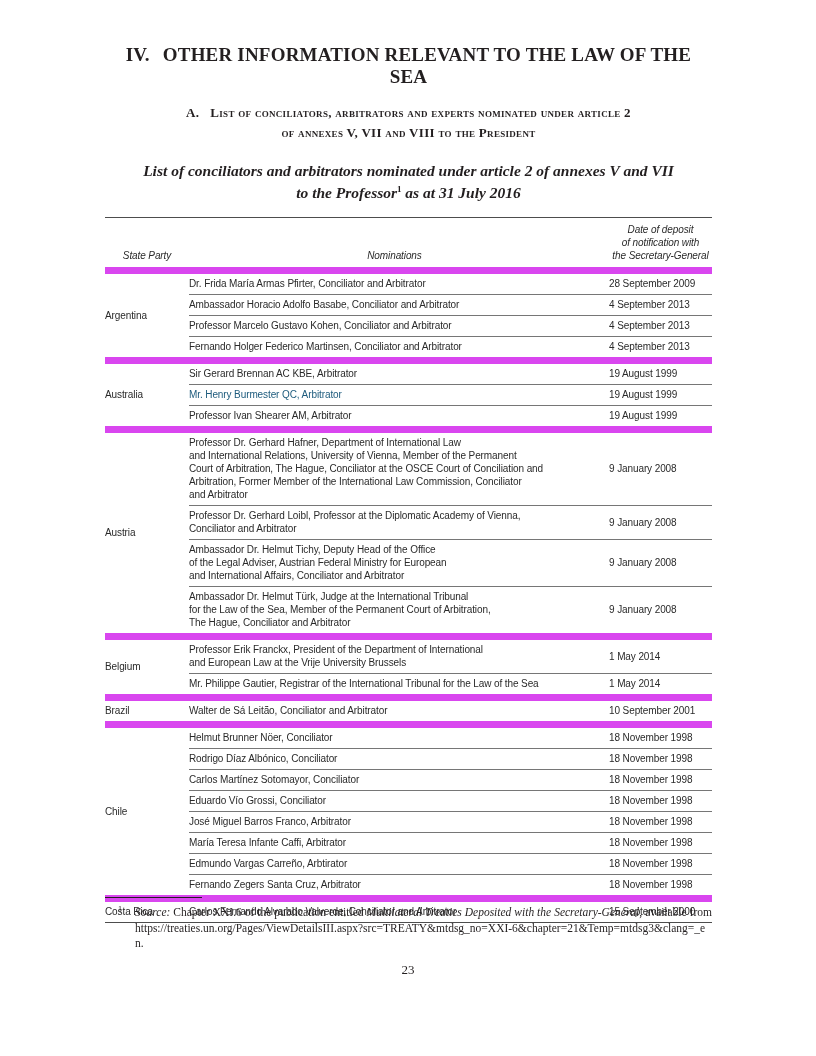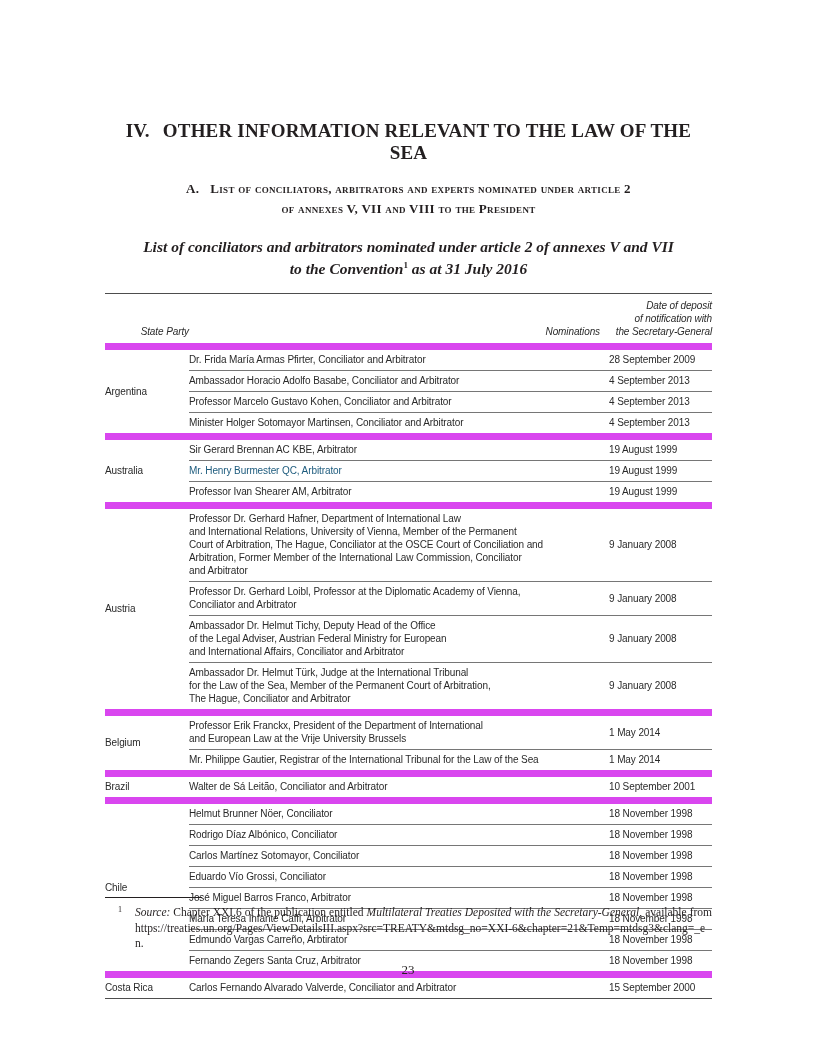--- a/index.html
+++ b/index.html
@@ -6,21 +6,21 @@
   .page{
     width:816px;height:1056px;position:relative;margin:0 auto;
     background:#ffffff;color:#231f20;
     font-family:"Liberation Serif", serif;
     overflow:hidden;
   }
   .content{position:absolute;left:105px;width:607px;top:0;}
 
   
   .chapter-title{
-    margin-top:120px;text-align:center;
+    margin-top:44px;text-align:center;
     font-size:19px;font-weight:bold;letter-spacing:.2px;
   }
   .chapter-title .label{margin-right:13px;}
   .section-heading{
     margin-top:15px;text-align:center;
     font-variant:small-caps;font-weight:bold;
     font-size:13px;line-height:20px;letter-spacing:.3px;
   }
   .section-heading .label{margin-right:11px;font-variant:normal;}
   .italic-subtitle{
@@ -34,21 +34,21 @@
     width:100%;margin-top:13px;
     border-collapse:collapse;
     font-family:"Liberation Sans", sans-serif;
     font-size:10px;letter-spacing:-.1px;
     color:#2a2a2a;
     border-bottom:1px solid #4d4d4d;
   }
   .nominations-table col.c-state{width:84px;}
   .nominations-table col.c-date{width:112px;}
   .nominations-table th{
-    font-style:italic;font-weight:normal;text-align:right;
+    font-style:italic;font-weight:normal;text-align:center;
     vertical-align:bottom;line-height:13px;
     padding:5px 0 5px;
     border-top:1px solid #4d4d4d;border-bottom:1px solid #4d4d4d;
   }
   .nominations-table th.date-th{white-space:pre-line;padding-left:9px;}
   .nominations-table tbody td{
     vertical-align:middle;line-height:13px;
     padding:3px 0 4px;
     border-top:1px solid #767676;
   }
@@ -91,21 +91,21 @@
     <div class="section-heading">
       <div>
         <span class="label">A.</span><span>List of conciliators, arbitrators and experts nominated under article 2</span>
       </div>
       <div>of annexes V, VII and VIII to the President</div>
     </div>
 
     <div class="italic-subtitle">
       <div>List of conciliators and arbitrators nominated under article 2 of annexes V and VII</div>
       <div>
-        <span>to the Convention</span><sup>1</sup><span> as at 31 July 2016</span>
+        <span>to the Professor</span><sup>1</sup><span> as at 31 July 2016</span>
       </div>
     </div>
 
     <table class="nominations-table">
       <colgroup>
         <col class="c-state">
           <col class="c-nom">
           <col class="c-date">
       </colgroup>
       <thead>
@@ -125,21 +125,21 @@
           </tr>
           <tr>
             <td class="nom-cell">Ambassador Horacio Adolfo Basabe, Conciliator and Arbitrator</td>
             <td class="date-cell">4 September 2013</td>
           </tr>
           <tr>
             <td class="nom-cell">Professor Marcelo Gustavo Kohen, Conciliator and Arbitrator</td>
             <td class="date-cell">4 September 2013</td>
           </tr>
           <tr>
-            <td class="nom-cell">Minister Holger Sotomayor Martinsen, Conciliator and Arbitrator</td>
+            <td class="nom-cell">Fernando Holger Federico Martinsen, Conciliator and Arbitrator</td>
             <td class="date-cell">4 September 2013</td>
           </tr>
           <tr class="group-start">
             <td class="state-cell" rowspan="3">Australia</td>
             <td class="nom-cell">Sir Gerard Brennan AC KBE, Arbitrator</td>
             <td class="date-cell">19 August 1999</td>
           </tr>
           <tr>
             <td class="nom-cell link" style="color: rgb(29, 91, 125);">Mr. Henry Burmester QC, Arbitrator</td>
             <td class="date-cell">19 August 1999</td>

